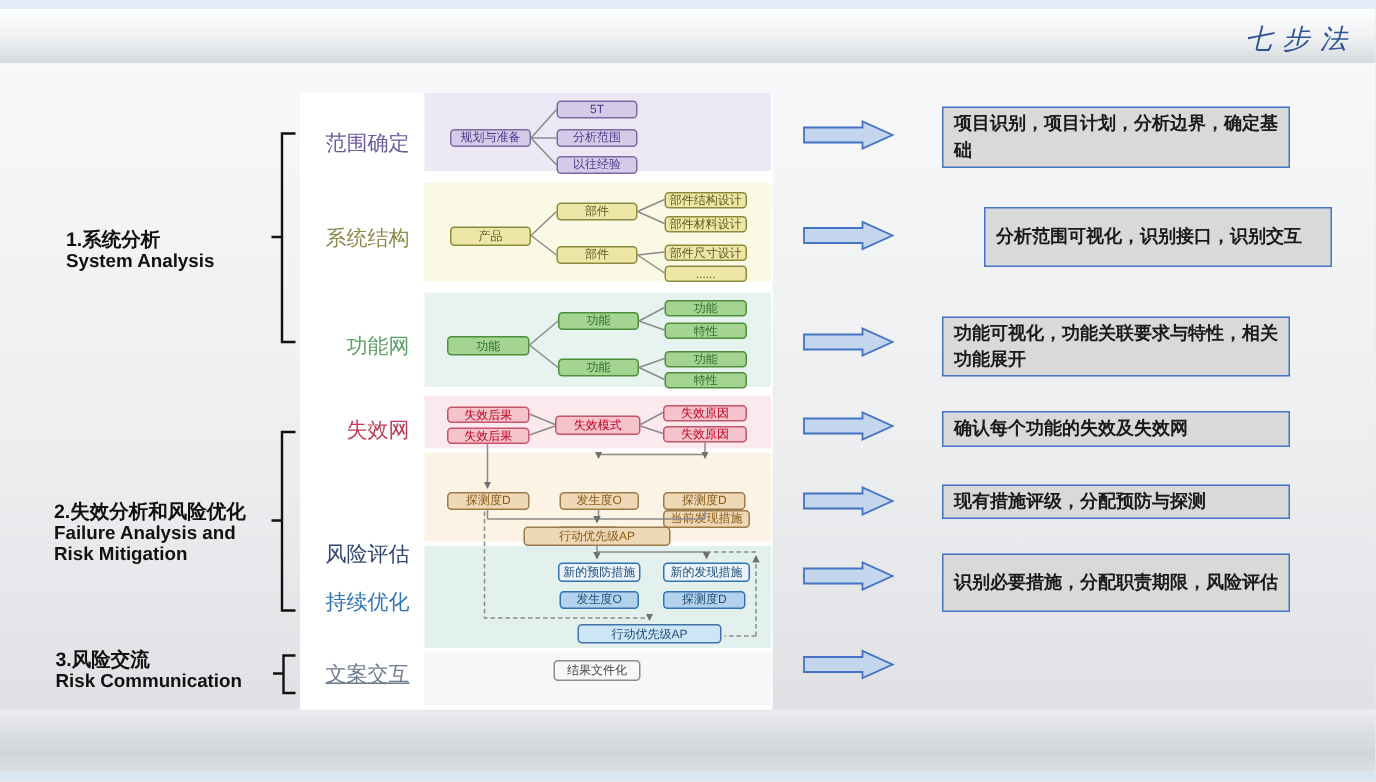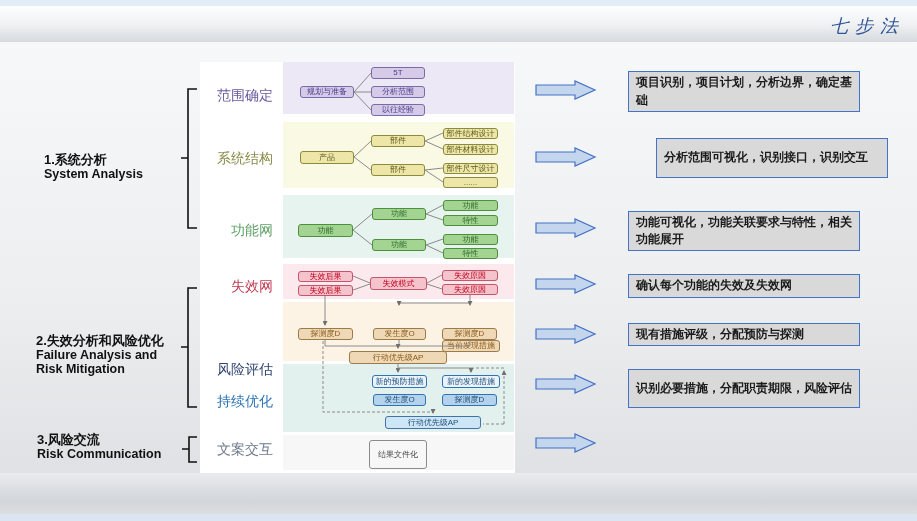--- a/index.html
+++ b/index.html
@@ -19,21 +19,21 @@
     background:linear-gradient(180deg,#e9ebee 0%,#d2d5d9 70%,#dcdee1 100%);}
   .bottom-strip{position:absolute;left:0;top:514px;width:917px;height:7px;background:#dce6f2;}
 
   .white-panel{position:absolute;left:200px;top:20px;width:315px;height:452px;background:#ffffff;}
   .band{position:absolute;left:283px;width:231px;}
   .b1{background:#ECE8F5;} .b2{background:#FAFAE4;} .b3{background:#E7F3EE;}
   .b4{background:#FBE9ED;} .b5{background:#FDF3E5;} .b6{background:#E3F1EE;} .b7{background:#F7F7F7;}
 
   .stage{position:absolute;left:193px;width:80px;text-align:right;font-size:14px;line-height:16px;}
   .st1{color:#6B5B9E;} .st2{color:#8A8A4A;} .st3{color:#5FA066;} .st4{color:#C03A52;}
-  .st5{color:#2F4570;} .st6{color:#2E74B5;} .st7{color:#6E7B8B;}
+  .st5{color:#2F4570;} .st6{color:#2E74B5;} .st7{color:#6E7B8B;text-decoration:underline;}
 
   .grp{position:absolute;color:#111;font-weight:bold;}
   .grp .t{font-size:13px;white-space:nowrap;line-height:15px;}
   .grp .s{font-size:12.5px;line-height:14px;}
 
   .node{position:absolute;display:flex;align-items:center;justify-content:center;
     box-sizing:border-box;border:1px solid;border-radius:3px;font-size:8px;line-height:1;
     white-space:nowrap;overflow:hidden;}
   .purple{background:#D5CAE8;border-color:#7B6BA5;color:#4B3B8A;}
   .khaki{background:#EDE6A6;border-color:#8B8B3F;color:#5B5B1F;}
@@ -125,21 +125,21 @@
     <div class="node tan" style="left:373px;top:286px;width:53px;height:12px;">发生度O</div>
     <div class="node tan" style="left:442px;top:286px;width:55px;height:12px;">探测度D</div>
     <div class="node tan" style="left:349px;top:309px;width:98px;height:13px;">行动优先级AP</div>
 
     <div class="node blue-light" style="left:372px;top:333px;width:55px;height:13px;">新的预防措施</div>
     <div class="node blue-light" style="left:442px;top:333px;width:58px;height:13px;">新的发现措施</div>
     <div class="node blue-mid" style="left:373px;top:352px;width:53px;height:12px;">发生度O</div>
     <div class="node blue-mid" style="left:442px;top:352px;width:55px;height:12px;">探测度D</div>
     <div class="node blue-pale" style="left:385px;top:374px;width:96px;height:13px;">行动优先级AP</div>
 
-    <div class="node grayn" style="left:369px;top:398px;width:58px;height:29px;">结果文件化</div>
+    <div class="node grayn" style="left:369px;top:398px;width:58px;height:14px;">结果文件化</div>
 
     <div class="outcome" style="top:29px;height:41px;">项目识别，项目计划，分析边界，确定基础</div>
     <div class="outcome" style="top:96px;height:40px;margin-left:28px;">分析范围可视化，识别接口，识别交互</div>
     <div class="outcome" style="top:169px;height:40px;">功能可视化，功能关联要求与特性，相关功能展开</div>
     <div class="outcome" style="top:232px;height:24px;">确认每个功能的失效及失效网</div>
     <div class="outcome" style="top:281px;height:23px;">现有措施评级，分配预防与探测</div>
     <div class="outcome" style="top:327px;height:39px;">识别必要措施，分配职责期限，风险评估</div>
 
     <svg class="overlay" width="917" height="431" viewBox="0 0 917 431">
       <defs>

